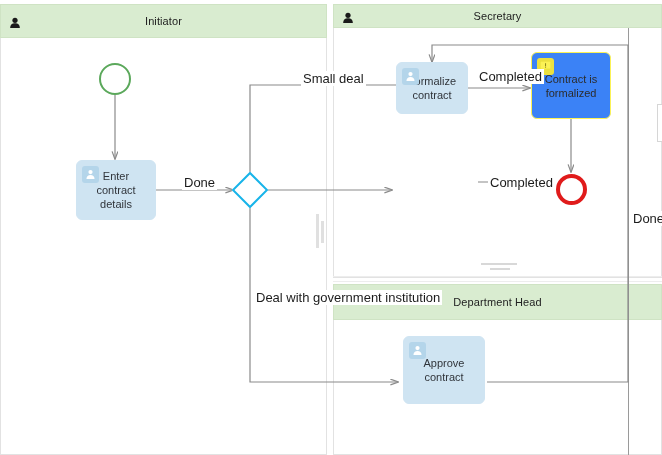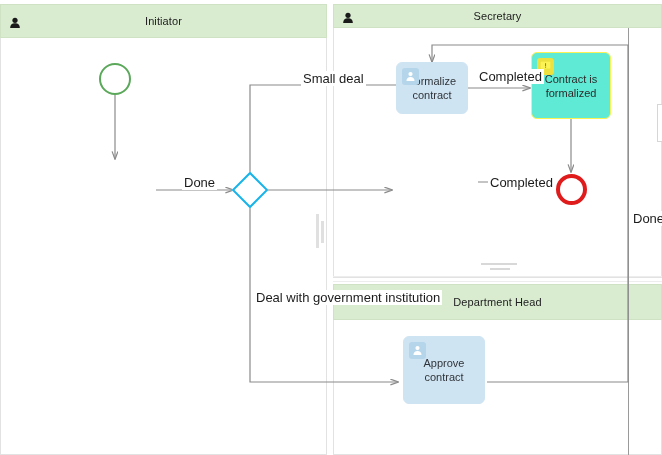--- a/index.html
+++ b/index.html
@@ -60,21 +60,21 @@
     text-align: center;
     font-size: 11px;
     line-height: 14px;
     color: #30343a;
   }
   .task.user {
     background: #cfe4f2;
     border: 1px solid #cfe4f2;
   }
   .task.message {
-    background: #5eead4;
+    background: #3b82f6;
     border: 1px solid #fbf255;
     color: #2c2c2c;
   }
   .task.subprocess {
     background: #ffffff;
     border: 1px solid #9aa0a6;
   }
   .task-label {
     padding: 0 6px;
     pointer-events: none;
@@ -241,20 +241,29 @@
 
     <path class="flow-line" d="M571,119 L571,172" marker-end="url(#arrow)"></path>
 
     <path class="flow-line" d="M478,182 L552,182" marker-end="url(#arrow)"></path>
 
     <path class="flow-line" d="M487,382 L628,382 L628,45 L432,45 L432,62" marker-end="url(#arrow)"></path>
   </svg>
 
   <div class="event start" style="left:99px; top:63px; width:32px; height:32px;"></div>
 
+  <div class="task user" style="left:76px; top:160px; width:80px; height:60px;">
+    <span class="task-icon user-ico">
+      <svg viewBox="0 0 12 12" width="11" height="11" aria-hidden="true">
+        <circle cx="6" cy="3.4" r="2.3" fill="#ffffff"></circle>
+        <path d="M1.6 11 C1.6 7.9 3.5 6.6 6 6.6 C8.5 6.6 10.4 7.9 10.4 11 Z" fill="#ffffff"></path>
+      </svg>
+    </span>
+    <span class="task-label">Enter contract details</span>
+  </div>
 
   <div class="gateway" style="left:237px; top:177px; width:26px; height:26px;"></div>
 
   <div class="task user" style="left:396px; top:62px; width:72px; height:52px;">
     <span class="task-icon user-ico">
       <svg viewBox="0 0 12 12" width="11" height="11" aria-hidden="true">
         <circle cx="6" cy="3.4" r="2.3" fill="#ffffff"></circle>
         <path d="M1.6 11 C1.6 7.9 3.5 6.6 6 6.6 C8.5 6.6 10.4 7.9 10.4 11 Z" fill="#ffffff"></path>
       </svg>
     </span>

